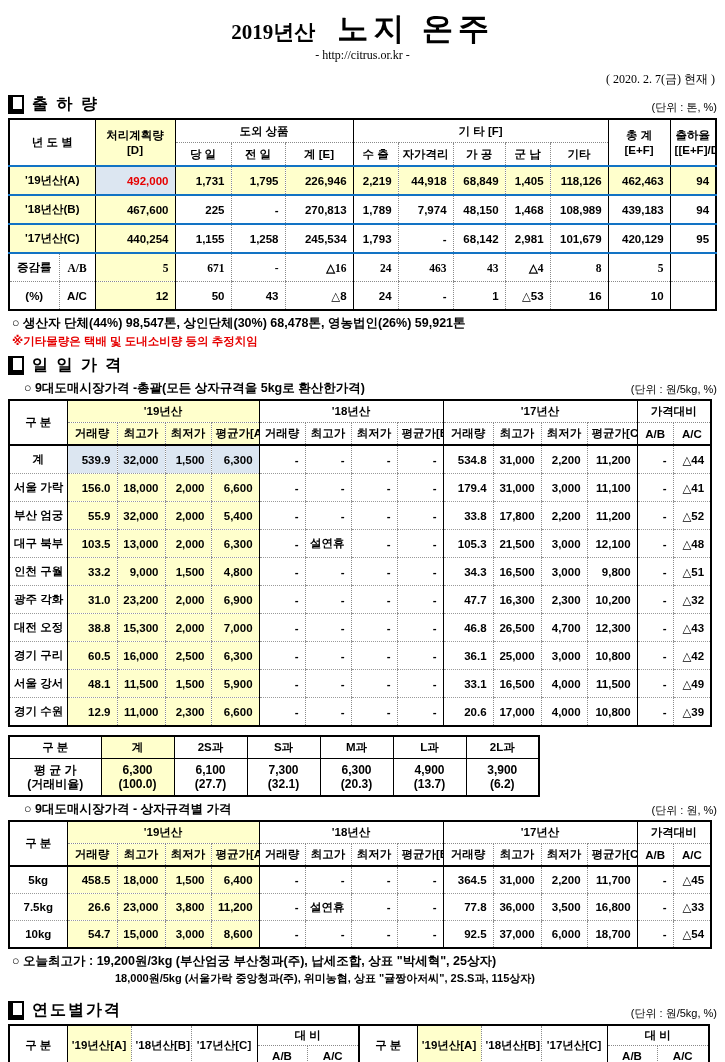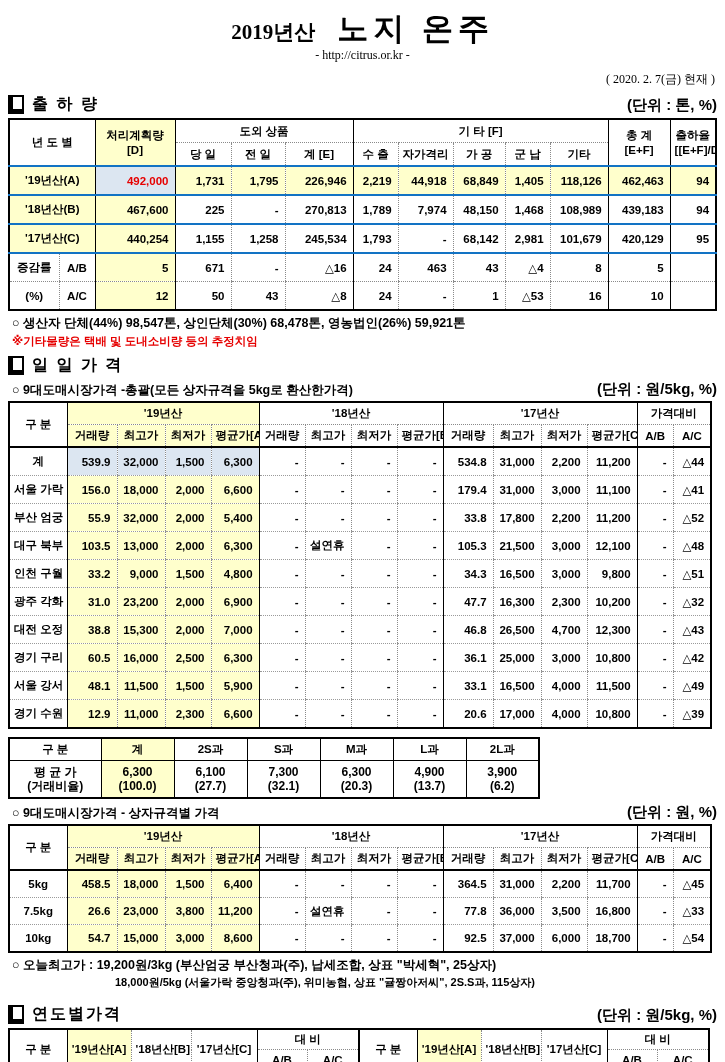--- a/index.html
+++ b/index.html
@@ -10,22 +10,22 @@
               font-family:"Liberation Serif","DejaVu Serif",serif;margin-top:2px;}
   .t-year{font-size:21px;font-weight:bold;}
   .t-product{font-size:31px;font-weight:900;letter-spacing:5px;}
   .t-sub{font-size:20px;font-weight:bold;}
   .t-url{text-align:center;font-size:12px;font-family:"Liberation Serif","DejaVu Serif",serif;margin-top:-2px;}
   .t-date{text-align:right;font-size:12px;font-family:"Liberation Serif","DejaVu Serif",serif;margin:8px 2px 2px 0;}
   
   .sec{display:flex;justify-content:space-between;align-items:flex-end;margin:6px 0 3px 0;}
   .sec-title{display:flex;align-items:center;gap:8px;font-size:16px;font-weight:bold;letter-spacing:2px;}
   .sq{display:inline-block;width:9px;height:12px;border:2px solid #000;border-left-width:5px;border-bottom-width:5px;}
-  .unit{font-size:15px;font-weight:bold;}
-  .subline{display:flex;justify-content:space-between;align-items:flex-end;margin:4px 0 2px 4px;}
+  .unit{font-size:11px;font-weight:normal;}
+  .subline{display:flex;justify-content:space-between;align-items:flex-end;margin:4px 0 2px 16px;}
   .subline .cap{font-size:12.5px;font-weight:bold;}
   
   table{border-collapse:collapse;table-layout:fixed;}
   th,td{font-size:11.5px;white-space:nowrap;overflow:hidden;padding:0 4px;}
   th{font-weight:bold;text-align:center;}
   td{font-weight:bold;}
   .n{text-align:right;padding-right:6px;}
   .c{text-align:center;}
   .y{background:#FFFFCC;}
   .bbg{background:#DCE6F1;}
@@ -34,21 +34,21 @@
   .d{border-left:1px dotted #8a8a8a;}
   .hd2{line-height:1.25;}
   
   #shipment-table{width:707px;border:2px solid #000;}
   #shipment-table thead th{height:22px;}
   #shipment-table thead .grp{border-bottom:1px dotted #8a8a8a;}
   #shipment-table thead tr:last-child th,
   #shipment-table thead th[rowspan]{border-bottom:2px solid #1273C4;}
   #shipment-table tbody td{height:27px;}
   #shipment-table tbody tr.rb td{border-bottom:2px solid #1273C4;}
-  #shipment-table tbody tr.rdot td{border-bottom:1px dotted #8a8a8a;}
+  #shipment-table tbody tr.rdot td{border-bottom:1px dotted #8a8a8a;font-family:Liberation Serif, serif;}
   
   .ptable{width:702px;border:2px solid #000;}
   .ptable thead th{height:21px;}
   .ptable thead .grp{border-bottom:1px dotted #8a8a8a;}
   .ptable thead tr:last-child th,.ptable thead th[rowspan]{border-bottom:2px solid #000;}
   .ptable tbody td{height:27px;border-bottom:1px dotted #9a9a9a;}
   .ptable tbody:last-of-type tr:last-child td{border-bottom:none;margin-left:34px;}
   #box-table tbody td{height:26px;}
   
   #avg-table{width:530px;border:2px solid #000;margin-top:8px;}

